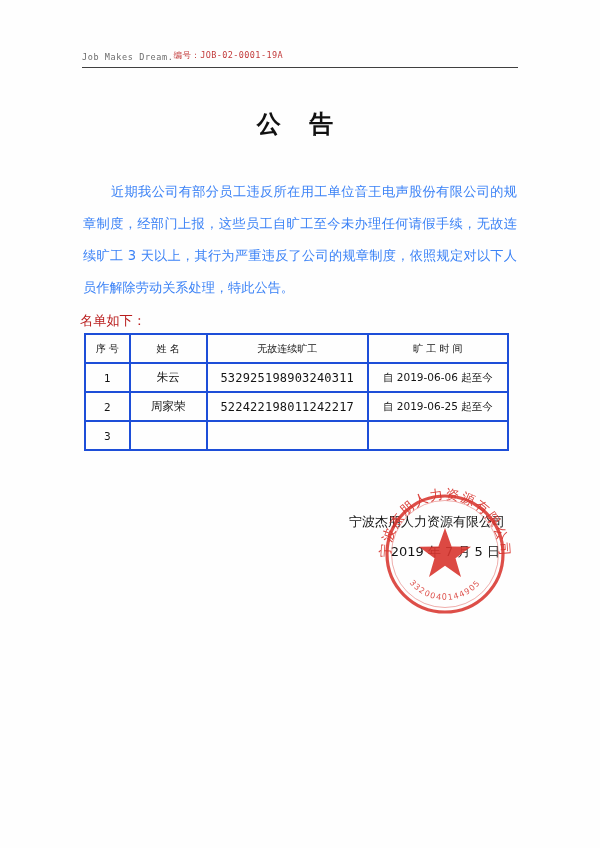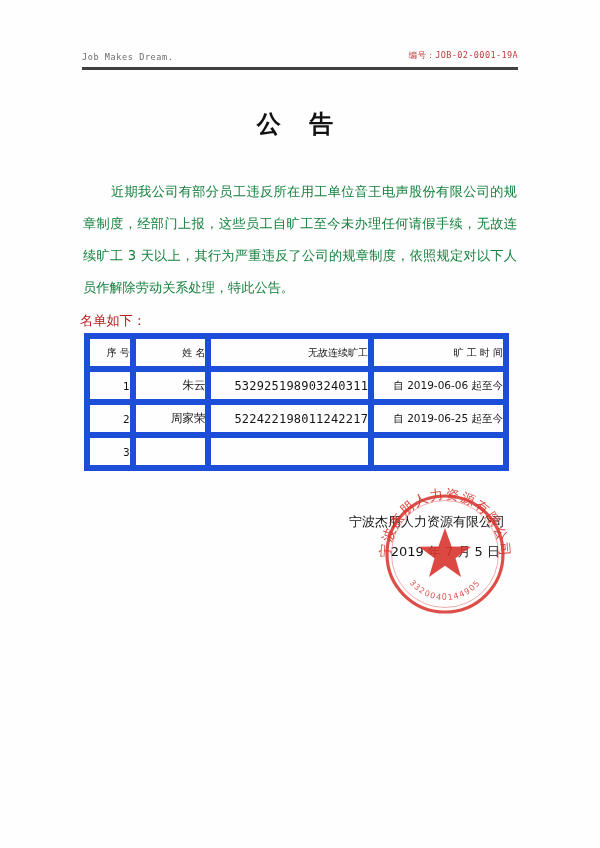--- a/index.html
+++ b/index.html
@@ -21,24 +21,23 @@
     height: 848px;
     background: #fefefe;
   }
   
   .header {
     position: absolute;
     top: 50px;
     left: 82px;
     width: 436px;
     display: flex;
-    justify-content: space-between;
     align-items: flex-end;
     padding-bottom: 5px;
-    border-bottom: 3px solid #404040;
+    border-bottom: 1px solid #404040;
   }
   .header-left {
     font-family: "DejaVu Sans Mono", monospace;
     font-size: 8.5px;
     letter-spacing: 0.6px;
     color: #6b6b6b;
   }
   .header-right {
     font-family: "DejaVu Sans Mono", monospace;
     font-size: 8.5px;
@@ -62,21 +61,21 @@
   .body-text {
     position: absolute;
     top: 176px;
     left: 83px;
     width: 434px;
     font-size: 13.2px;
     line-height: 32px;
     text-align: justify;
     text-justify: inter-ideograph;
     text-indent: 28px;
-    color: #15803d;
+    color: #3b82f6;
     font-family: "DejaVu Sans", sans-serif;
   }
   .list-label {
     position: absolute;
     top: 312px;
     left: 80px;
     font-size: 13.2px;
     color: #b91c1c;
     font-family: "DejaVu Sans", sans-serif;
   }
@@ -86,23 +85,23 @@
     top: 333px;
     left: 84px;
     width: 425px;
   }
   table {
     border-collapse: collapse;
     width: 425px;
     font-family: "DejaVu Sans", sans-serif;
   }
   table td, table th {
-    border: 6px solid #1d4ed8;
+    border: 2px solid #1d4ed8;
     height: 27px;
-    text-align: right;
+    text-align: center;
     vertical-align: middle;
     font-weight: normal;
     font-size: 10.5px;
     color: #141414;
     padding: 0;
   }
   table thead td {
     font-size: 10px;
   }
   .col-seq { width: 44px; }

